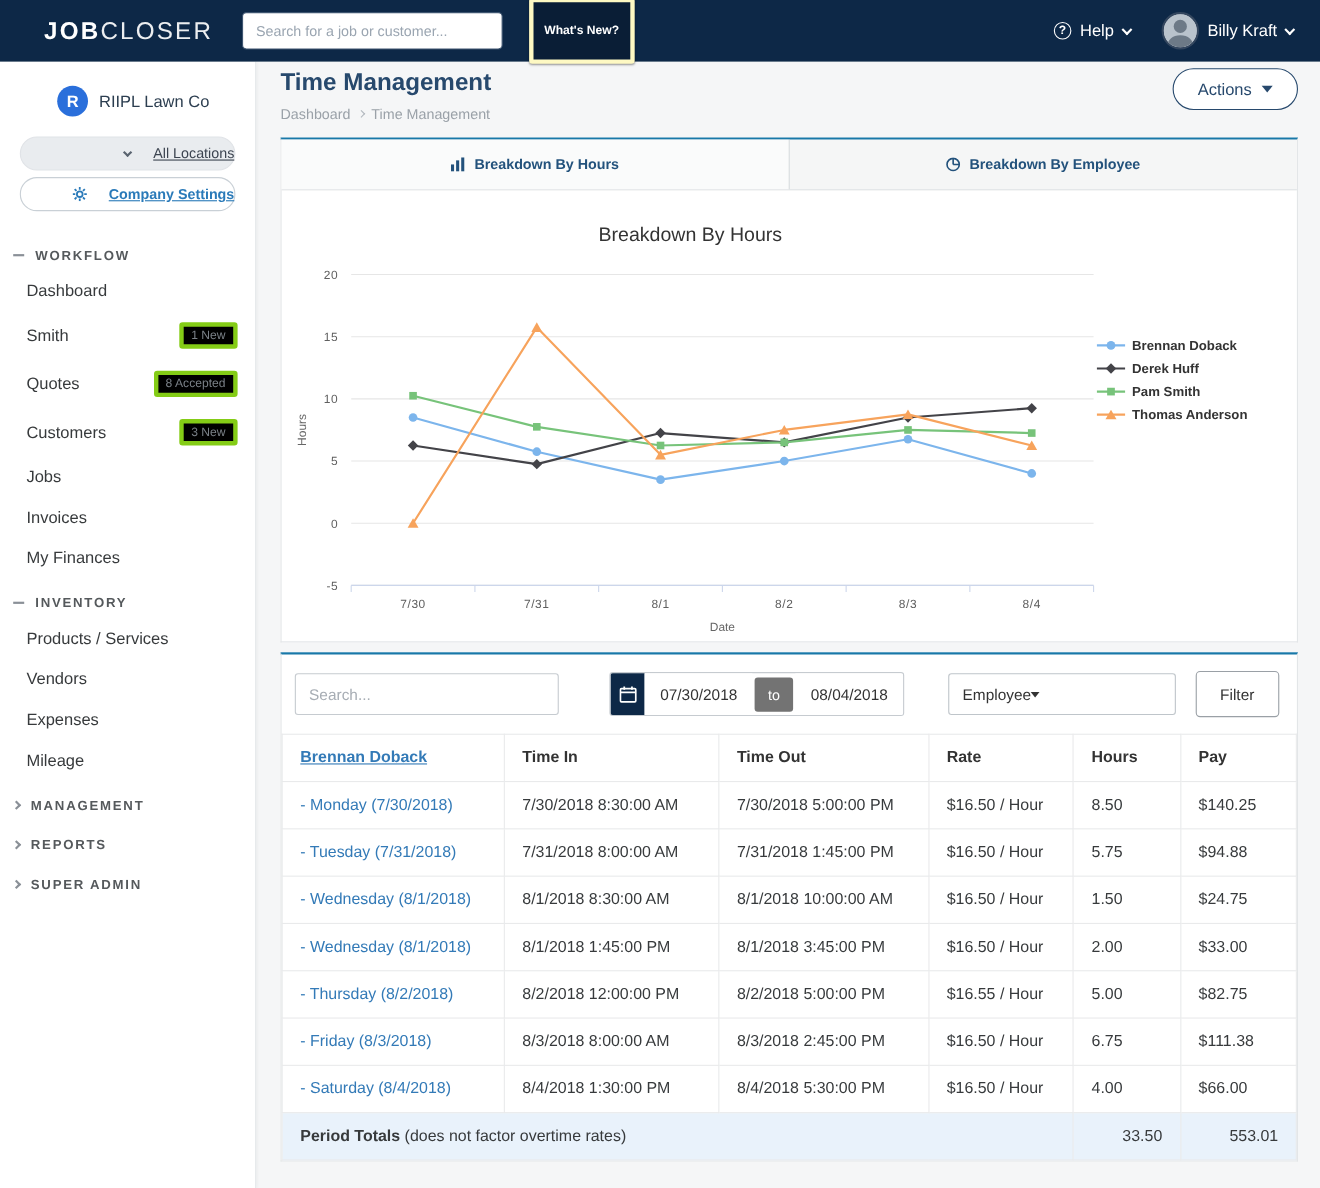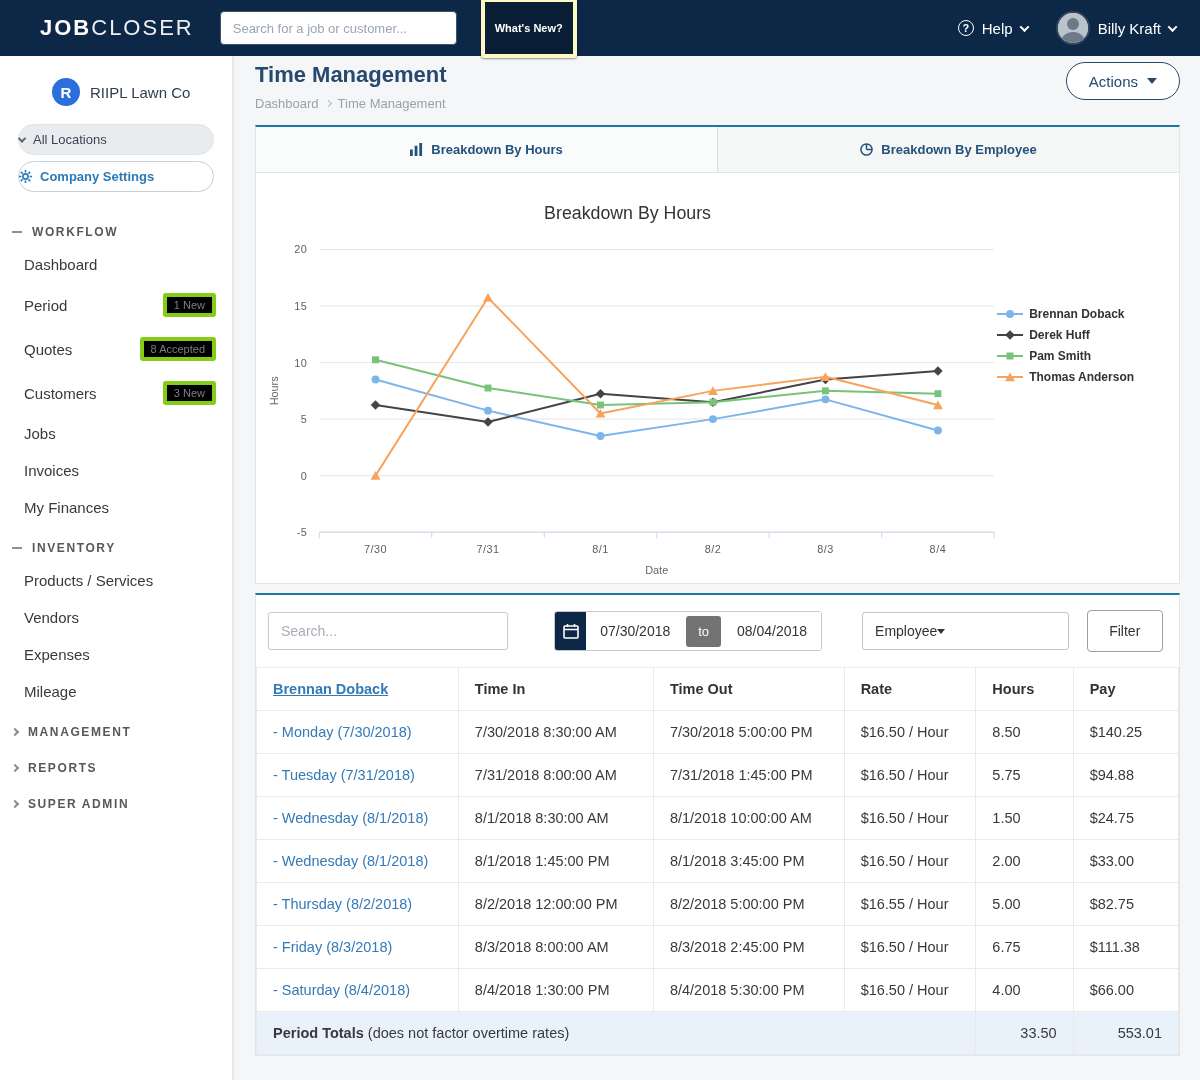--- a/index.html
+++ b/index.html
@@ -27,22 +27,22 @@
   .avatar { width:34px; height:34px; border-radius:50%; overflow:hidden; background:#cfd6dd;
     display:inline-block; border:2px solid #33465e; }
 
   
   .sidebar { position:fixed; top:56px; left:0; width:233px; height:1024px; background:#fff;
     border-right:1px solid #e2e5e8; box-shadow:1px 0 3px rgba(0,0,0,.05); padding-top:14px; z-index:20; }
   .company { display:flex; align-items:center; gap:10px; padding:8px 20px 12px 52px; }
   .r-badge { width:28px; height:28px; border-radius:50%; background:#2a6fdb; color:#fff;
     font-weight:800; font-size:15px; display:flex; align-items:center; justify-content:center; }
   .company-name { font-size:15px; color:#2c3e50; font-weight:400; }
-  .pill { display:flex; align-items:center; justify-content:flex-start; gap:8px;
-    margin:6px 18px; height:31px; border-radius:16px; font-size:13px; cursor:pointer; }
+  .pill { display:flex; align-items:center; justify-content:flex-end; gap:20px;
+    margin:6px 18px; height:31px; border-radius:16px; font-size:13px; cursor:pointer;text-decoration:underline; }
   .locations { background:#e9ecef; color:#3c4450; border:1px solid #e0e3e7; }
   .settings { background:#fff; color:#2a7ab9; border:1px solid #c9d0d6; font-weight:600; }
   .pill .chev { border-color:#5a6470; width:6px; height:6px; }
   .sb-sections { margin-top:18px; }
   .sb-section { display:flex; align-items:center; gap:10px; padding:15px 12px 7px 12px;
     font-size:12px; font-weight:700; letter-spacing:1.6px; color:#55595c; cursor:pointer; }
   .sec-dash { width:10px; height:2px; background:#8a9097; display:inline-block; }
   .sec-arrow { display:inline-block; width:6px; height:6px; border-right:2px solid #8a9097;
     border-bottom:2px solid #8a9097; transform:rotate(-45deg); }
   .sb-item { display:flex; align-items:center; padding:10px 16px 10px 24px; font-size:15px;
@@ -163,21 +163,21 @@
   </div>
   <div class="sb-sections" id="sidebar-sections">
       <div class="sb-section">
         <span class="sec-dash"></span>
         <span>WORKFLOW</span>
       </div>
       <div class="sb-item">
         <span>Dashboard</span>
       </div>
       <div class="sb-item">
-        <span>Period</span>
+        <span>Smith</span>
         <span class="sb-badge">1 New</span>
       </div>
       <div class="sb-item">
         <span>Quotes</span>
         <span class="sb-badge">8 Accepted</span>
       </div>
       <div class="sb-item">
         <span>Customers</span>
         <span class="sb-badge">3 New</span>
       </div>

